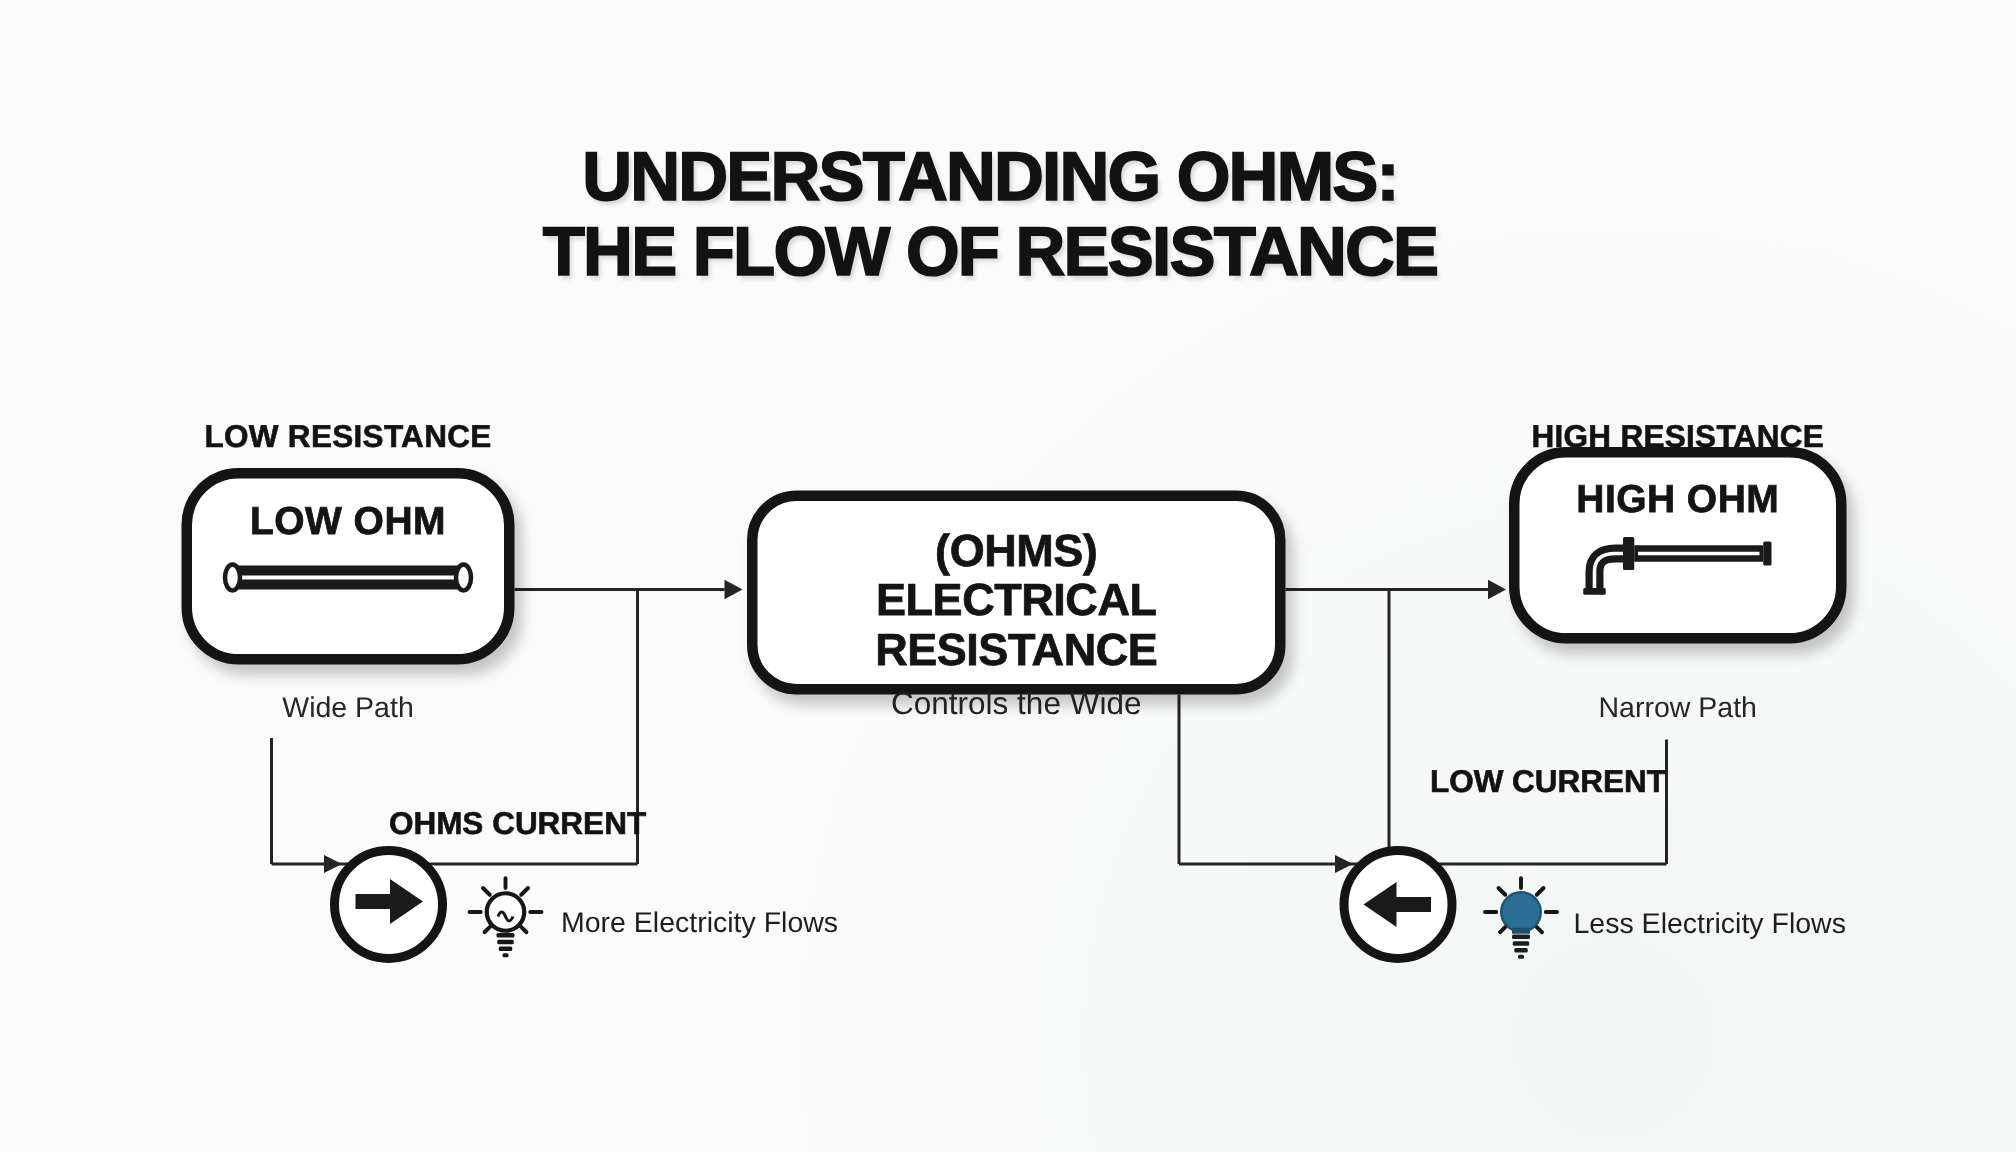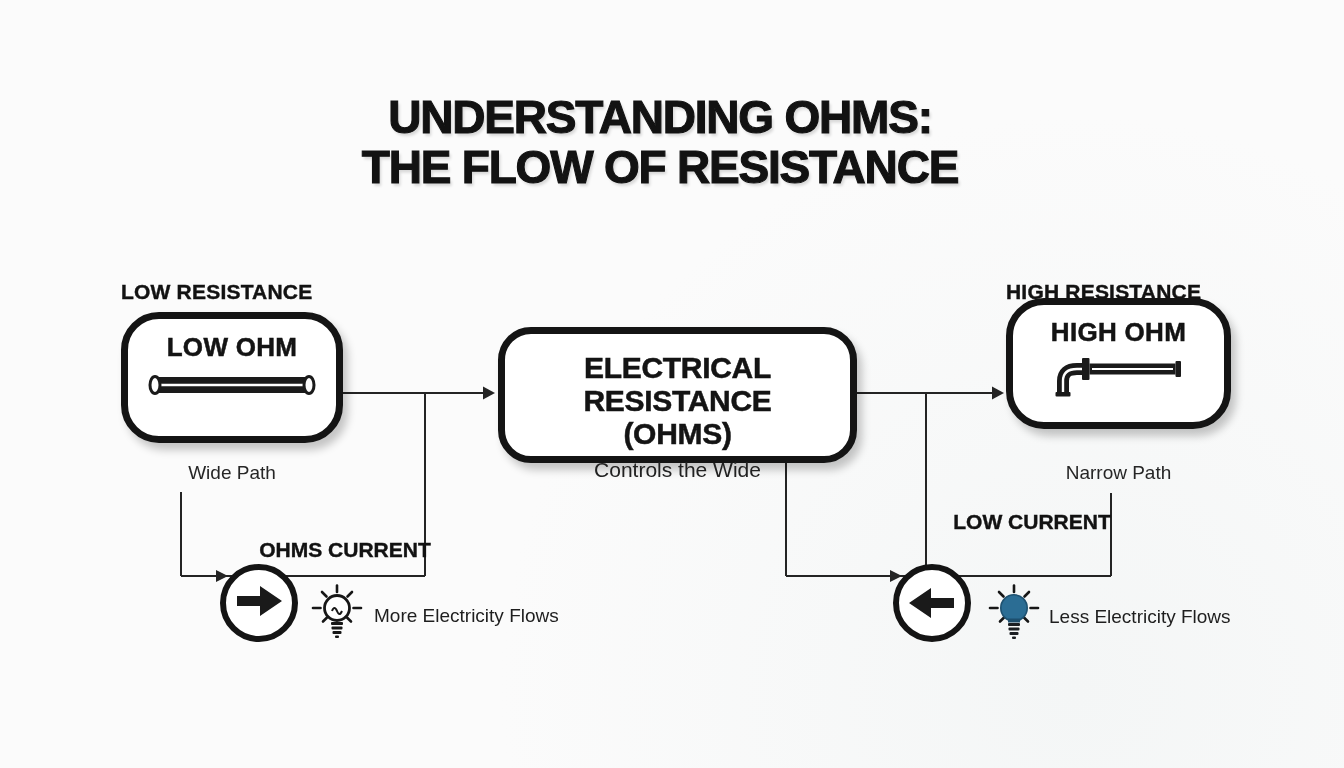--- a/index.html
+++ b/index.html
@@ -11,21 +11,21 @@
   }
   
   .title{
     position:absolute;top:92px;left:0;width:1320px;text-align:center;
     font-weight:900;font-size:46px;line-height:50px;letter-spacing:-1.2px;
     color:#121212;-webkit-text-stroke:1.1px #121212;
     text-shadow:2px 3px 3px rgba(0,0,0,0.14);
   }
   
   .node-label{position:absolute;font-weight:800;font-size:21px;letter-spacing:0.2px;
-    color:#121212;-webkit-text-stroke:0.4px #121212;}
+    color:#121212;text-align:center;-webkit-text-stroke:0.4px #121212;}
   .label-left{left:121px;width:222px;top:280px;}
   .label-right{left:1006px;width:225px;top:280px;}
   .caption{position:absolute;font-size:19px;color:#262626;text-align:center;}
   .caption-left{left:121px;width:222px;top:462px;}
   .caption-right{left:1006px;width:225px;top:462px;}
   
   .node-box{
     position:absolute;box-sizing:border-box;background:#ffffff;
     border:7px solid #141414;border-radius:38px;
     box-shadow:5px 7px 9px rgba(0,0,0,0.22);
@@ -115,22 +115,22 @@
         <line x1="12" y1="13" x2="160" y2="13" stroke="#ffffff" stroke-width="2.6"></line>
         <ellipse cx="9" cy="13" rx="5" ry="8.6" fill="#fdfdfd" stroke="#1a1a1a" stroke-width="3"></ellipse>
         <ellipse cx="163" cy="13" rx="5" ry="8.6" fill="#fdfdfd" stroke="#1a1a1a" stroke-width="3"></ellipse>
       </svg>
     </div>
   </div>
   <div class="caption caption-left">Wide Path</div>
 
   <div class="node-box box-center">
     <div class="center-pad">
+      <div class="center-line">(OHMS)</div>
       <div class="center-line">ELECTRICAL RESISTANCE</div>
-      <div class="center-line">(OHMS)</div>
       <div class="center-sub">Controls the Wide</div>
     </div>
   </div>
 
   <div class="node-label label-right">HIGH RESISTANCE</div>
   <div class="node-box box-right">
     <div class="box-title">HIGH OHM</div>
     <div class="pipe-wrap pipe-wrap-right">
       <svg width="134" height="48" viewBox="0 0 134 48">
         <path d="M11 45 V31 Q11 19 25 19 H31" stroke="#1a1a1a" stroke-width="12" fill="none"></path>

